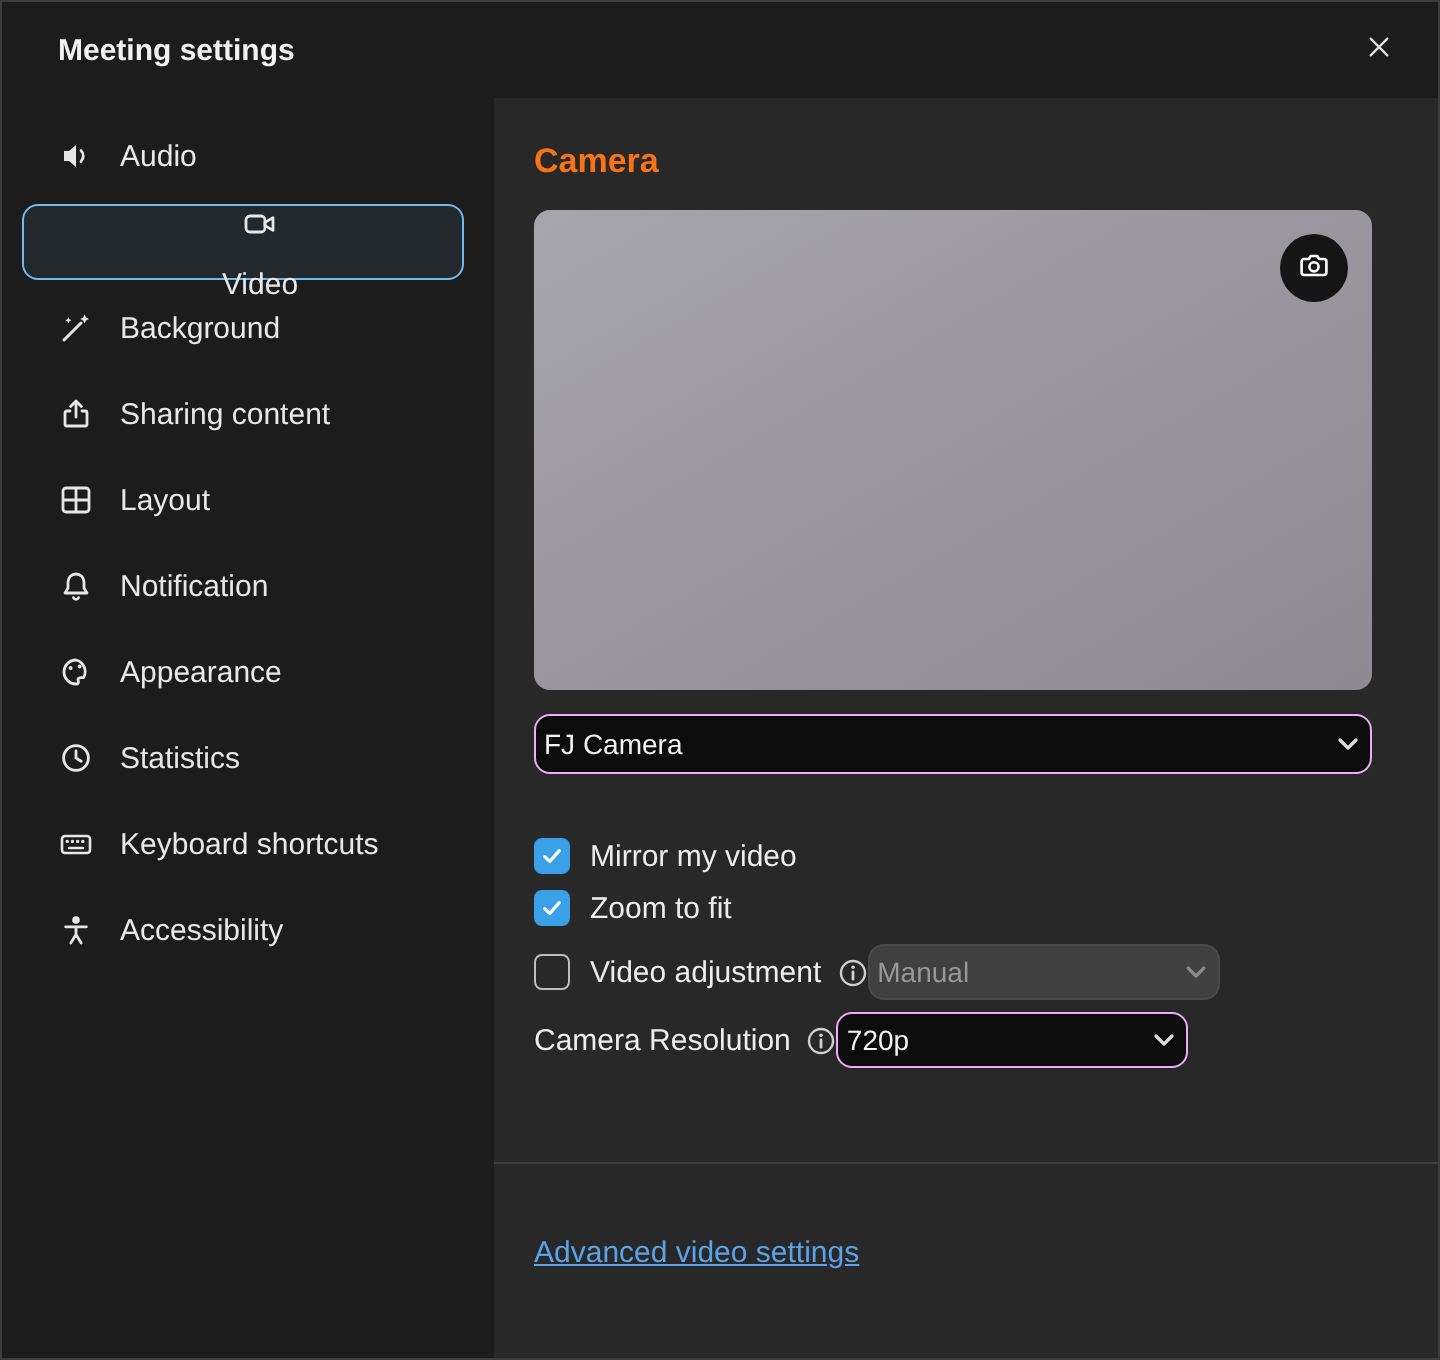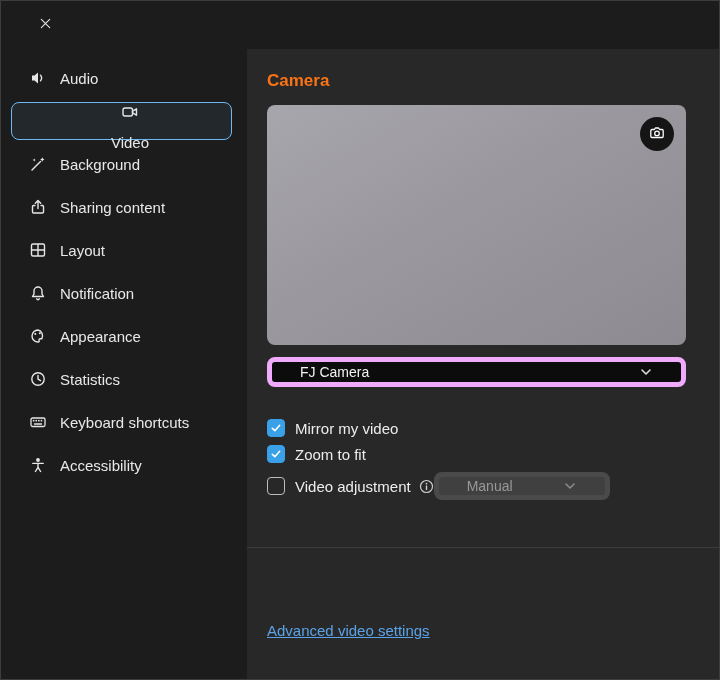--- a/index.html
+++ b/index.html
@@ -61,22 +61,22 @@
   .preview-btn {
     position:absolute; top:12px; right:12px;
     width:34px; height:34px; border-radius:50%;
     background:#151515; border:none; cursor:pointer;
     display:flex; align-items:center; justify-content:center;
   }
 
   
   .select {
     display:flex; align-items:center; justify-content:space-between;
-    background:#0c0c0c; border:5px solid #f0abfc; border-radius:8px;
-    height:30px; padding:0 28px; cursor:pointer;
+    background:#0c0c0c; border:1px solid #f0abfc; border-radius:8px;
+    height:30px; padding:0 4px; cursor:pointer;
     font-size:14px; color:#f2f2f2;
   }
   .select .chev { display:flex; color:#dcdcdc; }
   .device-select { margin-top:12px; }
   .small-select { width:176px; height:28px; flex:none; }
   .small-select.disabled {
     background:#404040; border-color:#4a4a4a; color:#989898; cursor:default;
   }
   .small-select.disabled .chev { color:#8a8a8a; }
 
@@ -97,28 +97,29 @@
   .plain-label { font-size:15px; color:#ededed; }
   .info { margin-left:8px; display:flex; cursor:pointer; }
 
   
   .divider {
     margin:46px -33px 0 -20px;
     border-top:1px solid #3c3c3c;
     height:0;
   }
   .adv-link {
-    margin-top:74px; align-self:flex-start;
+    margin-top:36px; align-self:flex-start;
     font-size:15px; color:#5aa3e8; text-decoration:underline; cursor:pointer;
   }
 </style>
 </head>
 <body>
 
 <div class="titlebar">
+  <span class="title">Meeting settings</span>
   <button class="close-btn">
     <span>
       <svg width="15" height="15" viewBox="0 0 18 18">
           <path d="M4 4 L14 14 M14 4 L4 14" stroke="#e0e0e0" stroke-width="1.4" fill="none" stroke-linecap="round"></path>
         </svg>
     </span>
   </button>
 </div>
 
 <div class="content">
@@ -293,20 +294,40 @@
         <span class="select small-select disabled">
           <span>Manual</span>
           <span class="chev">
             <svg width="14" height="14" viewBox="0 0 14 14">
                 <path d="M3 5 L7 9 L11 5" stroke="currentColor" stroke-width="1.6" fill="none" stroke-linecap="round" stroke-linejoin="round"></path>
               </svg>
           </span>
         </span>
       </div>
 
+      <div class="opt-row spread">
+        <span class="left-group">
+          <span class="plain-label">Camera Resolution</span>
+          <span class="info">
+            <svg width="15" height="15" viewBox="0 0 15 15">
+                <circle cx="7.5" cy="7.5" r="6" stroke="#cfcfcf" stroke-width="1.2" fill="none"></circle>
+                <line x1="7.5" y1="7" x2="7.5" y2="10.6" stroke="#cfcfcf" stroke-width="1.4" stroke-linecap="round"></line>
+                <circle cx="7.5" cy="4.6" r=".9" fill="#cfcfcf"></circle>
+              </svg>
+          </span>
+        </span>
+        <span class="select small-select">
+          <span>720p</span>
+          <span class="chev">
+            <svg width="14" height="14" viewBox="0 0 14 14">
+                <path d="M3 5 L7 9 L11 5" stroke="currentColor" stroke-width="1.6" fill="none" stroke-linecap="round" stroke-linejoin="round"></path>
+              </svg>
+          </span>
+        </span>
+      </div>
 
     </div>
 
     <div class="divider"></div>
 
     <a class="adv-link">Advanced video settings</a>
 
   </div>
 </div>
 

